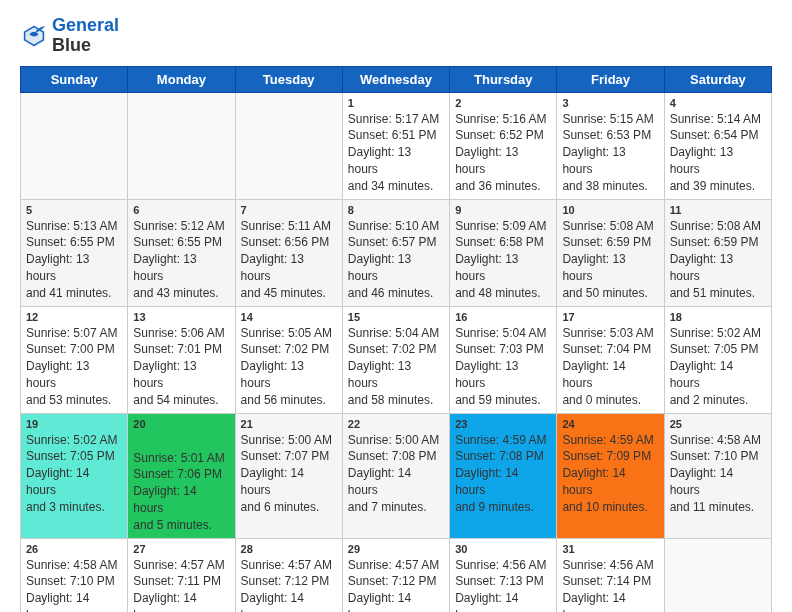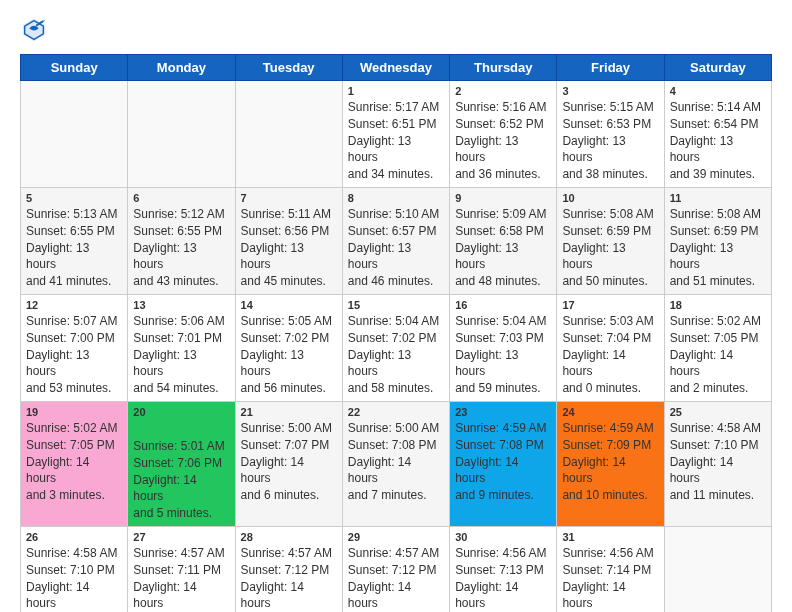--- a/index.html
+++ b/index.html
@@ -104,20 +104,24 @@
 <div class="page">
   <div class="header">
     <div class="logo">
       <svg class="logo-icon" viewBox="0 0 30 30">
         <polygon points="15,3 27,10 27,20 15,27 3,20 3,10" fill="#1565c0" opacity="0.15"></polygon>
         <polygon points="15,5 25,11 25,19 15,25 5,19 5,11" fill="none" stroke="#1565c0" stroke-width="1.5"></polygon>
         <path d="M10,13 Q15,8 20,13 Q15,18 10,13Z" fill="#1565c0"></path>
         <path d="M18,10 L24,6" stroke="#1565c0" stroke-width="2" stroke-linecap="round"></path>
         <path d="M20,8 L26,5" stroke="#1565c0" stroke-width="1.5" stroke-linecap="round" opacity="0.6"></path>
       </svg>
+      <div class="logo-text">
+        <div><span>General</span></div>
+        <div>Blue</div>
+      </div>
     </div>
     <div class="title-block">
       <div class="main-title"></div>
       <div class="subtitle"></div>
     </div>
   </div>
 
   <table class="calendar">
     <thead>
       <tr>
@@ -261,21 +265,21 @@
           </td>
           <td>
             <span class="day-num">18</span>
             <div class="day-info" style="white-space: pre-line;">Sunrise: 5:02 AM
 Sunset: 7:05 PM
 Daylight: 14 hours
 and 2 minutes.</div>
           </td>
         </tr>
         <tr>
-          <td style="background: #f9a8d4;">
+          <td style="background: #5eead4;">
             <span class="day-num">19</span>
             <div class="day-info" style="white-space: pre-line;">Sunrise: 5:02 AM
 Sunset: 7:05 PM
 Daylight: 14 hours
 and 3 minutes.</div>
           </td>
           <td style="background: #22c55e;">
             <span class="day-num">20</span>
             <div class="day-info" style="white-space: pre-line; margin-top: 20px;">Sunrise: 5:01 AM
 Sunset: 7:06 PM

